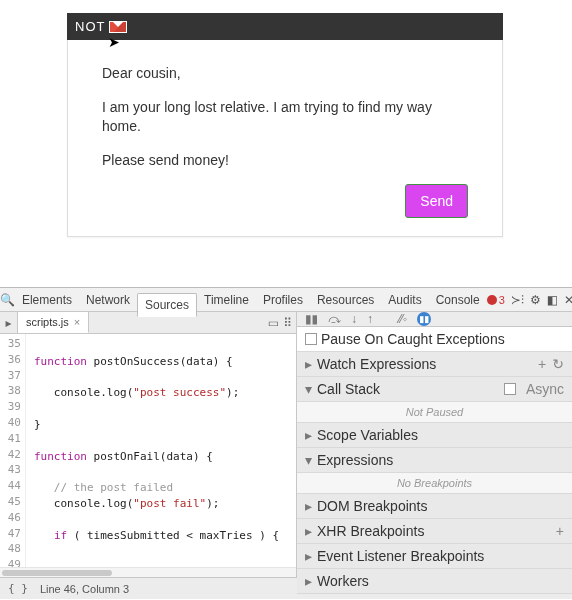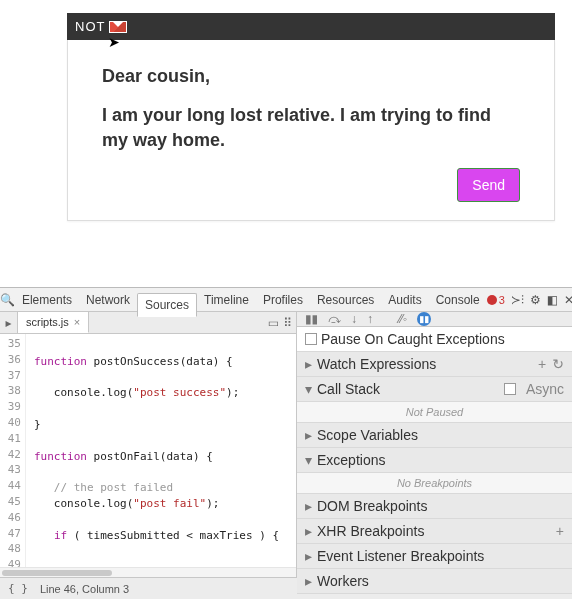--- a/index.html
+++ b/index.html
@@ -1,24 +1,24 @@
 <!DOCTYPE html>
 <html><head>
 <meta charset="utf-8">
 <style>
 * { box-sizing: border-box; margin: 0; padding: 0; }
 body { font-family: Arial, Helvetica, sans-serif; font-size: 13px; width: 572px; height: 600px; background: #fff; overflow: hidden; }
 
-.email-app { margin: 13px 67px 0 67px; width: 488px; border-radius: 7px; }
+.email-app { margin: 13px 67px 0 67px; width: 436px; border-radius: 7px; }
 .email-bar { background: #343434; height: 27px; display: flex; align-items: center; padding: 0 8px; color: #fff; font-size: 13px; letter-spacing: 1px; }
 .email-bar .logo-icon { width: 18px; height: 12px; background: linear-gradient(135deg,#e34b3d 50%,#c94233 50%); border: 1px solid #fff; position: relative; margin-left: 4px; display: inline-block; }
 .email-bar .logo-icon::after { content: ""; position: absolute; top: -1px; left: 2px; border-left: 6px solid transparent; border-right: 6px solid transparent; border-top: 6px solid #fff; }
 .cursor { position: absolute; left: 108px; top: 34px; font-size: 14px; color: #000; pointer-events: none; }
 .email-body { border: 1px solid #ddd; border-top: none; padding: 24px 34px 18px 34px; background: #fff; box-shadow: 0 1px 2px rgba(0,0,0,0.05); }
-.email-body p { color: #333; margin-bottom: 14px; font-size: 18px; line-height: 1.4; font-weight: bold; }
+.email-body p { color: #333; margin-bottom: 14px; font-size: 14px; line-height: 1.4; }
 .email-actions { text-align: right; margin-top: 10px; }
 .send-btn { background: #d946ef; border: 1px solid #409040; color: #fff; padding: 8px 14px; font-size: 14px; border-radius: 3px; cursor: pointer; }
 
 .devtools { position: absolute; left: 0; top: 287px; width: 572px; height: 313px; border-top: 1px solid #bbb; background: #fff; font-family: "Lucida Grande","Segoe UI",Arial,sans-serif; font-size: 12px; color: #333; }
 .dt-toolbar { height: 24px; border-bottom: 1px solid #c7c7c7; display: flex; align-items: center; gap: 0; background: #f1f1f1; }
 .dt-toolbar .tb-icon { width: 22px; text-align: center; color: #555; cursor: pointer; }
 .dt-toolbar .tab { padding: 4px 7px; color: #444; cursor: pointer; }
 .dt-toolbar .tab.active { border: 1px solid #bdbdbd; background: #fff; border-radius: 2px 2px 0 0; border-bottom-color: #fff; position: relative; top: 1px; margin-top: 8px; }
 .dt-toolbar .right { margin-left: auto; display: flex; align-items: center; gap: 6px; padding-right: 6px; }
 .err-badge { display: inline-flex; align-items: center; gap: 2px; color: #c33; font-size: 11px; }
@@ -63,20 +63,21 @@
 
 <div class="email-app">
   <div class="email-bar">
     <span>NOT</span>
     <span class="logo-icon"></span>
   </div>
   <span class="cursor">➤</span>
   <div class="email-body">
     <p>Dear cousin,</p>
     <p>I am your long lost relative. I am trying to find my way home.</p>
+    <p>Please send money!</p>
     <div class="email-actions">
       <button class="send-btn">Send</button>
     </div>
   </div>
 </div>
 
 <div class="devtools">
   <div class="dt-toolbar">
     <span class="tb-icon">🔍</span>
     <span class="tab">Elements</span>
@@ -195,21 +196,21 @@
             <span>Async</span>
           </span>
       </div>
       <div class="pane-empty">Not Paused</div>
       <div class="pane-row header">
         <span class="tw">▸</span>
         <span>Scope Variables</span>
       </div>
       <div class="pane-row header">
         <span class="tw">▾</span>
-        <span>Exceptions</span>
+        <span>Expressions</span>
       </div>
       <div class="pane-empty">No Breakpoints</div>
       <div class="pane-row header">
         <span class="tw">▸</span>
         <span>DOM Breakpoints</span>
       </div>
       <div class="pane-row header">
         <span class="tw">▸</span>
         <span>XHR Breakpoints</span>
         <span class="end">

